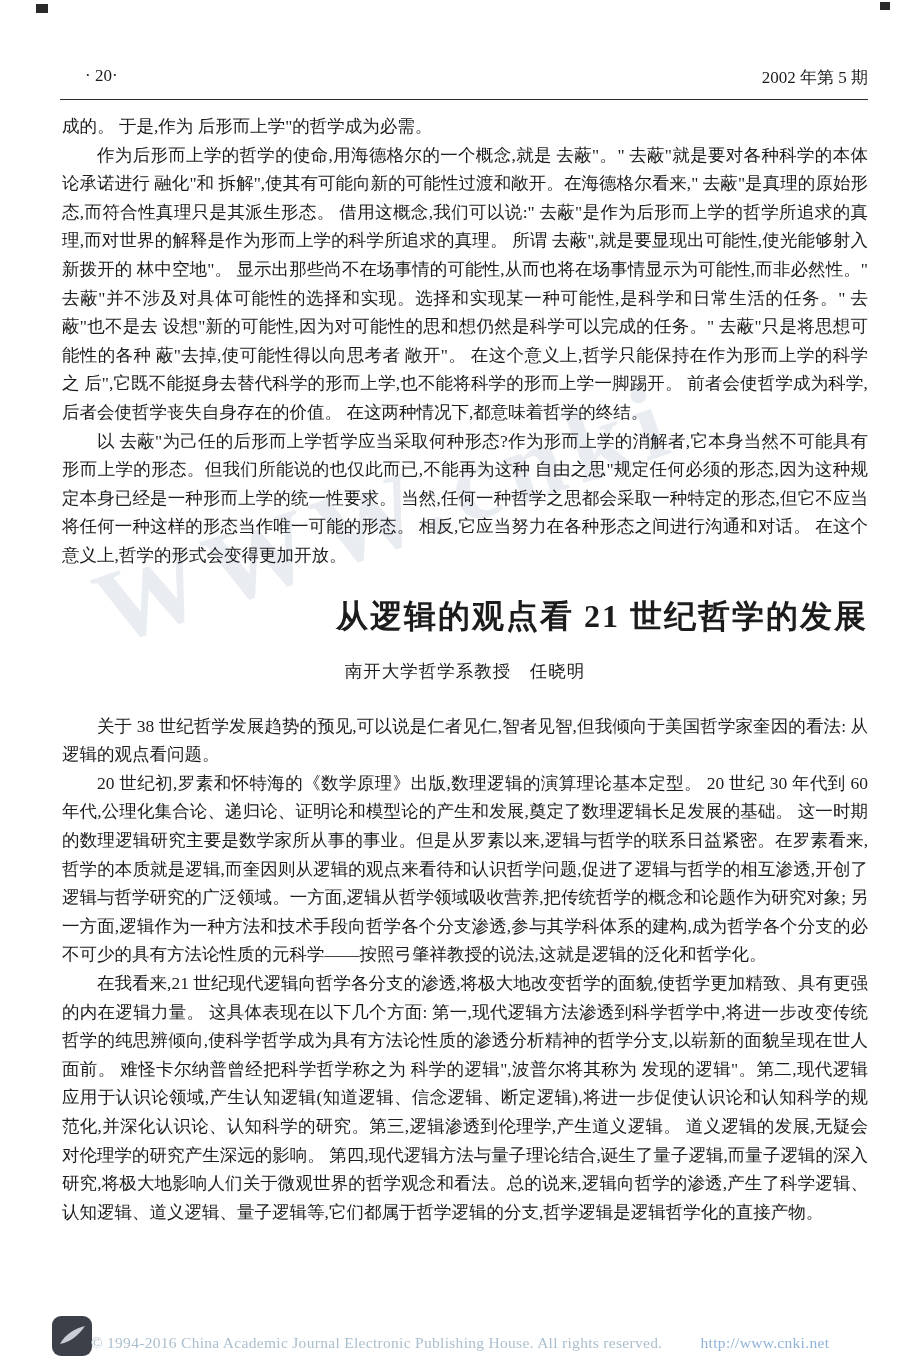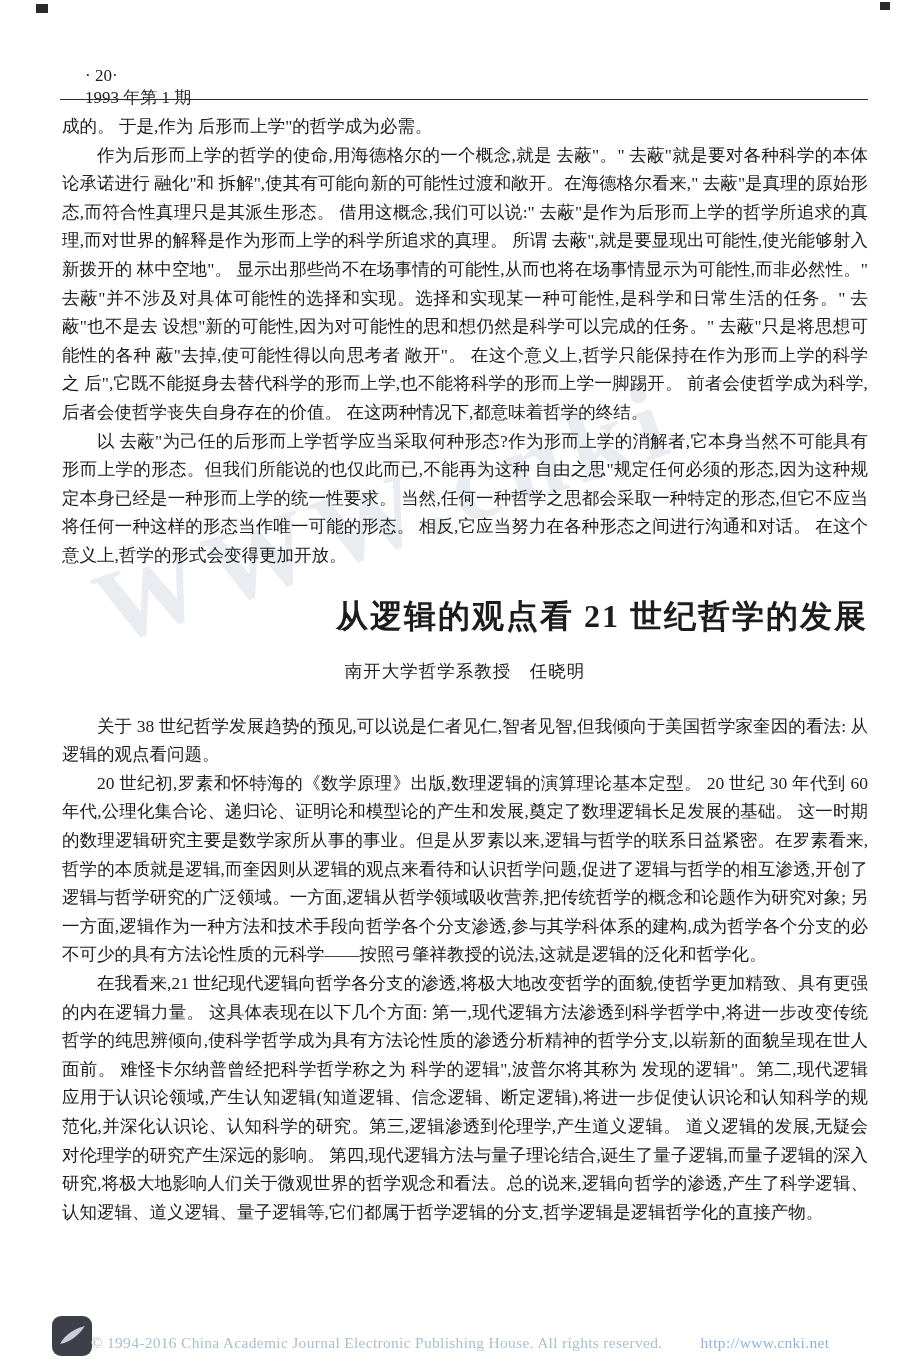--- a/index.html
+++ b/index.html
@@ -25,21 +25,20 @@
   .artifact-tr { top: 2px; right: 30px; width: 10px; height: 8px; }
 
   .page-header {
     position: absolute;
     top: 66px;
     left: 85px;
     right: 52px;
     display: flex;
     justify-content: space-between;
     font-size: 17px;
-    flex-direction: column;
   }
   .header-rule {
     position: absolute;
     top: 99px;
     left: 60px;
     width: 808px;
     height: 1px;
     background: #2b2b2b;
   }
 
@@ -121,21 +120,21 @@
 </head>
 <body>
 
 <div class="page">
 
   <div class="scan-artifact artifact-tl"></div>
   <div class="scan-artifact artifact-tr"></div>
 
   <div class="page-header">
     <span>· 20·</span>
-    <span>1993 年第 1 期</span>
+    <span>2002 年第 5 期</span>
   </div>
   <div class="header-rule"></div>
 
   <div class="watermark">WWW.cnki</div>
 
   <div class="content">
     <p class="para no-indent">成的。 于是,作为 后形而上学"的哲学成为必需。</p>
     <p class="para">作为后形而上学的哲学的使命,用海德格尔的一个概念,就是 去蔽"。" 去蔽"就是要对各种科学的本体论承诺进行 融化"和 拆解",使其有可能向新的可能性过渡和敞开。在海德格尔看来," 去蔽"是真理的原始形态,而符合性真理只是其派生形态。 借用这概念,我们可以说:" 去蔽"是作为后形而上学的哲学所追求的真理,而对世界的解释是作为形而上学的科学所追求的真理。 所谓 去蔽",就是要显现出可能性,使光能够射入新拨开的 林中空地"。 显示出那些尚不在场事情的可能性,从而也将在场事情显示为可能性,而非必然性。" 去蔽"并不涉及对具体可能性的选择和实现。选择和实现某一种可能性,是科学和日常生活的任务。" 去蔽"也不是去 设想"新的可能性,因为对可能性的思和想仍然是科学可以完成的任务。" 去蔽"只是将思想可能性的各种 蔽"去掉,使可能性得以向思考者 敞开"。 在这个意义上,哲学只能保持在作为形而上学的科学之 后",它既不能挺身去替代科学的形而上学,也不能将科学的形而上学一脚踢开。 前者会使哲学成为科学,后者会使哲学丧失自身存在的价值。 在这两种情况下,都意味着哲学的终结。</p>
     <p class="para">以 去蔽"为己任的后形而上学哲学应当采取何种形态?作为形而上学的消解者,它本身当然不可能具有形而上学的形态。但我们所能说的也仅此而已,不能再为这种 自由之思"规定任何必须的形态,因为这种规定本身已经是一种形而上学的统一性要求。 当然,任何一种哲学之思都会采取一种特定的形态,但它不应当将任何一种这样的形态当作唯一可能的形态。 相反,它应当努力在各种形态之间进行沟通和对话。 在这个意义上,哲学的形式会变得更加开放。</p>
 

